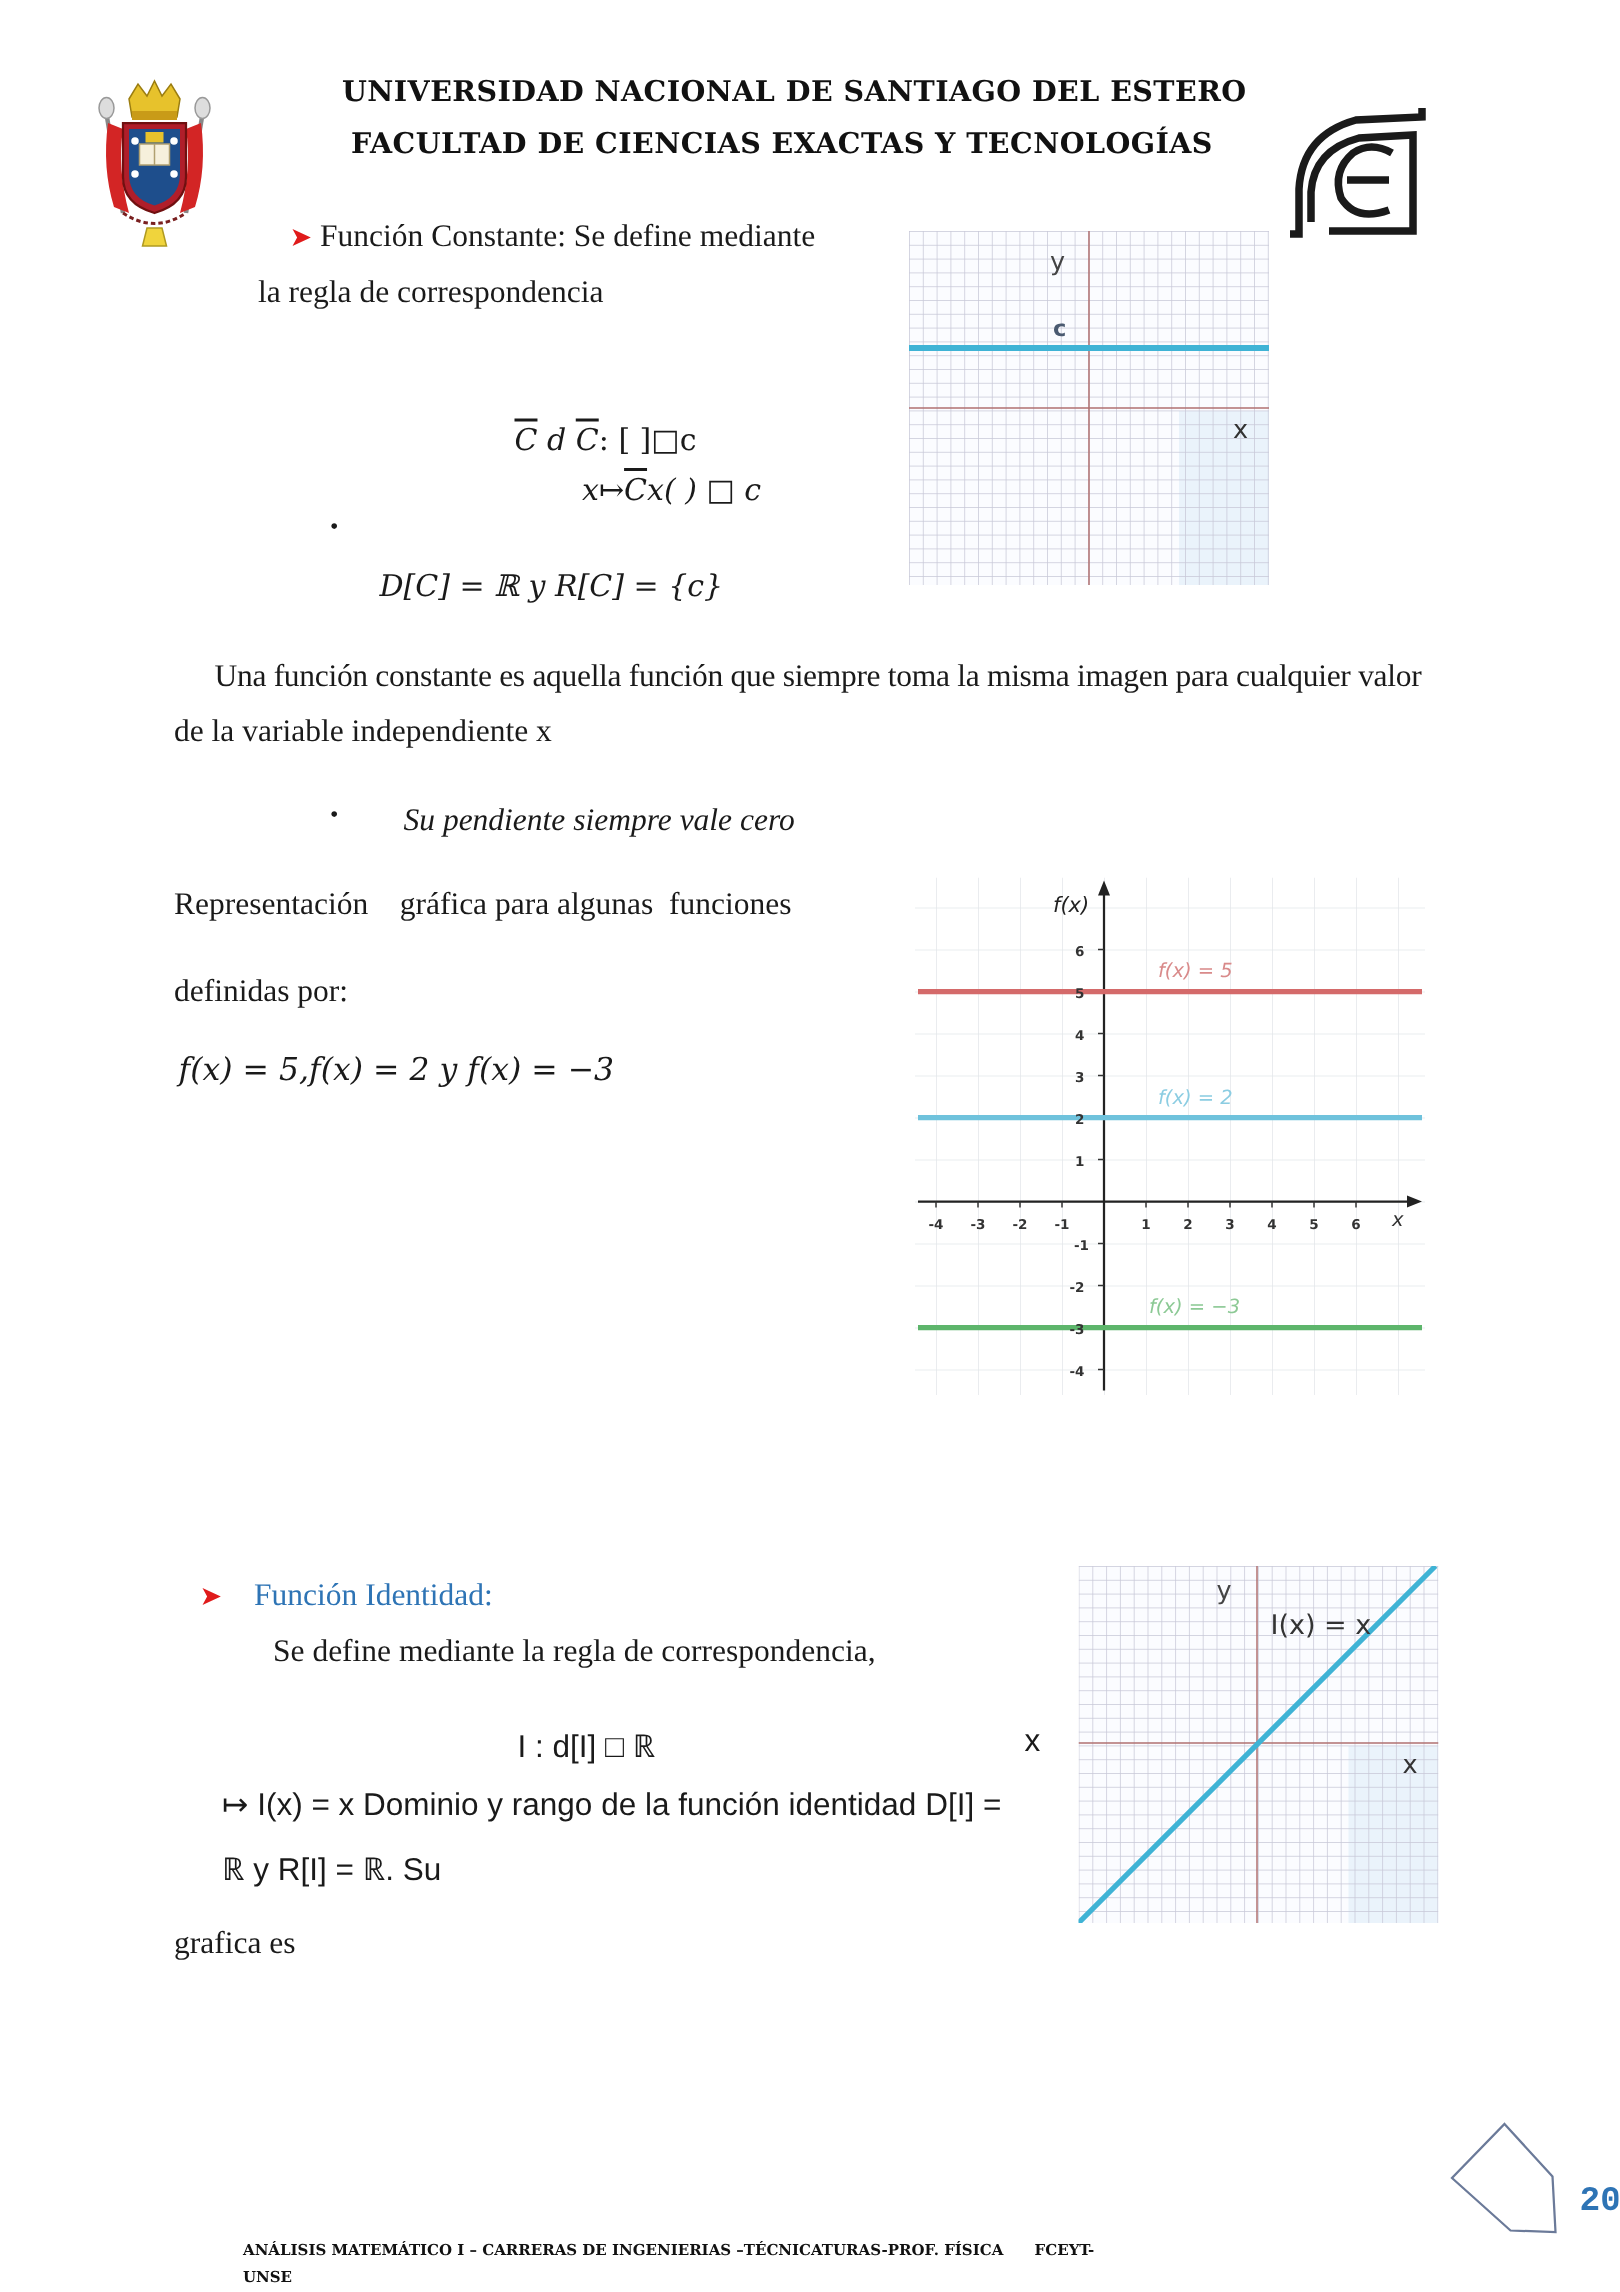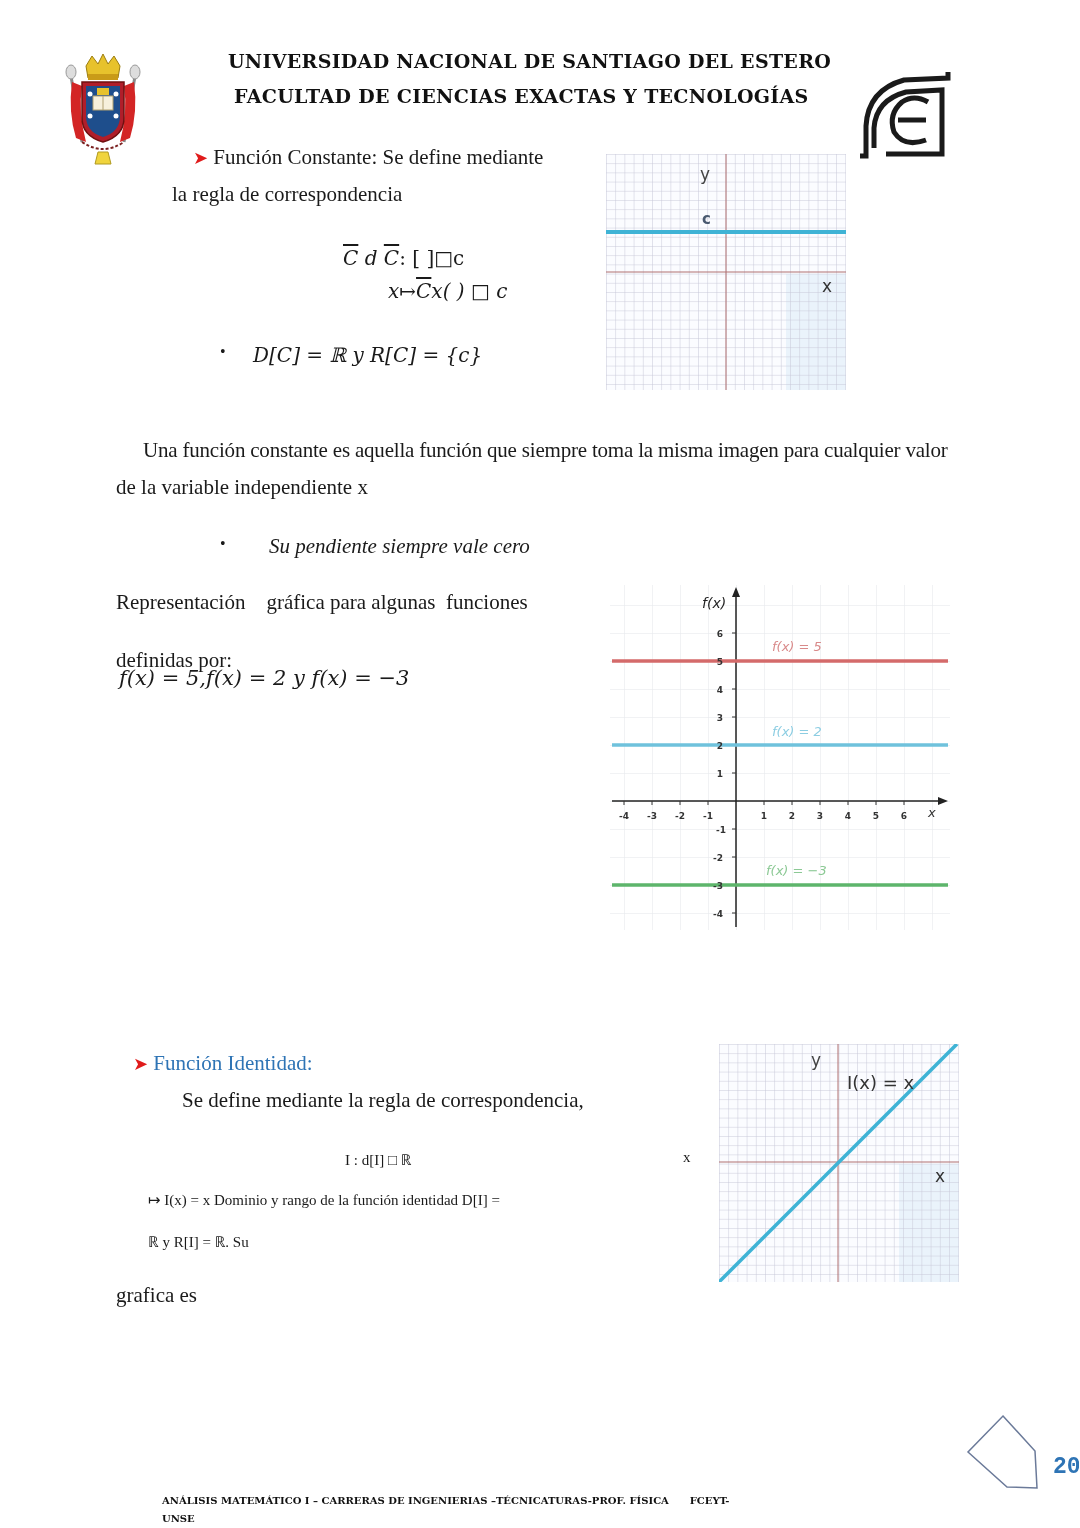--- a/index.html
+++ b/index.html
@@ -1,22 +1,22 @@
 <!DOCTYPE html>
 <html><head>
 <meta charset="utf-8">
 <style>
   html, body { margin: 0; padding: 0; background: #ffffff; }
   body { width: 1080px; height: 1528px; position: relative; overflow: hidden;
          font-family: "Liberation Serif", serif; color: #1a1a1a; }
   .abs { position: absolute; }
   .hdr { font-family: "DejaVu Serif", serif; font-weight: bold; font-size: 19px; letter-spacing: 0.3px; color: #111; white-space: nowrap; }
   .body-text { font-family: "Liberation Serif", serif; font-size: 21px; color: #1a1a1a; white-space: nowrap; }
-  .math { font-family: "DejaVu Serif", serif; font-style: italic; font-size: 20px; white-space: nowrap; }
-  .math-up { font-family: Liberation Serif, serif; font-size: 15px; white-space: nowrap; }
+  .math { font-family: "DejaVu Serif", serif; font-style: italic; font-size: 20px; white-space: nowrap; margin-top: 35px; }
+  .math-up { font-family: Liberation Sans, sans-serif; font-size: 21px; white-space: nowrap; }
   .arrow { color: #e01b1b; font-size: 18px; display: inline-block; }
   .blue-head { color: #2e74b5; }
   .footer { font-family: "DejaVu Serif", serif; font-weight: bold; font-size: 10px; color: #111; white-space: nowrap; line-height: 19px; }
   .bullet { font-size: 16px; }
   .overbar { text-decoration: overline; }
   svg text { font-family: "DejaVu Sans", sans-serif; }
 </style>
 </head>
 <body>
 
@@ -179,21 +179,21 @@
     <text x="92" y="23" font-size="14" font-style="italic" font-family="DejaVu Serif, serif" fill="#222">f(x)</text>
     <text x="318" y="232" font-size="13" font-style="italic" font-family="DejaVu Serif, serif" fill="#333">x</text>
     <text x="162" y="66" font-size="13" font-style="italic" font-family="DejaVu Serif, serif" fill="#d98a8a">f(x) = 5</text>
     <text x="162" y="151" font-size="13" font-style="italic" font-family="DejaVu Serif, serif" fill="#8ccde2">f(x) = 2</text>
     <text x="156" y="290" font-size="13" font-style="italic" font-family="DejaVu Serif, serif" fill="#8cc995">f(x) = −3</text>
   </svg>
 </div>
 
 <div class="abs body-text" style="left:133px; top:1051px;">
   <span class="arrow">➤</span>
-  <span class="blue-head" style="text-align:right;">Función Identidad:</span>
+  <span class="blue-head" style="margin-left:16px;text-align:right;">Función Identidad:</span>
 </div>
 <div class="abs body-text" style="left:182px; top:1088px;">Se define mediante la regla de correspondencia,</div>
 <div class="abs math-up" style="left:345px; top:1149px;">I :  d[I] □ ℝ</div>
 <div class="abs math-up" style="left:683px; top:1149px;">x</div>
 <div class="abs math-up" style="left:148px; top:1191px;">↦ I(x) = x Dominio y rango de la función identidad D[I] =</div>
 <div class="abs math-up" style="left:148px; top:1231px;">ℝ  y  R[I] = ℝ. Su</div>
 <div class="abs body-text" style="left:116px; top:1283px;">grafica es</div>
 
 <div class="abs" style="left:719px; top:1044px; width:240px; height:238px;">
   <svg width="240" height="238" viewBox="0 0 240 238">

